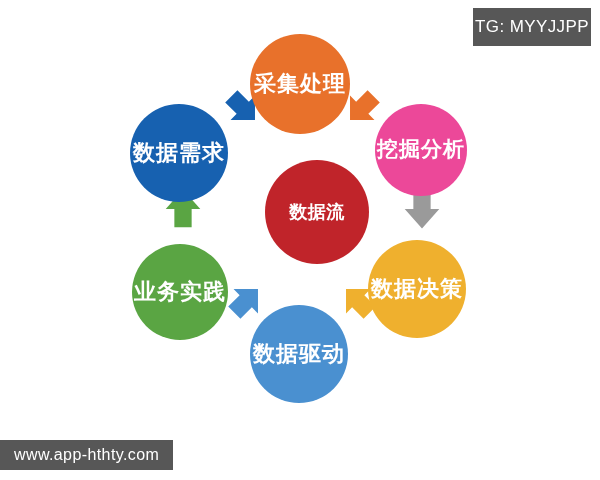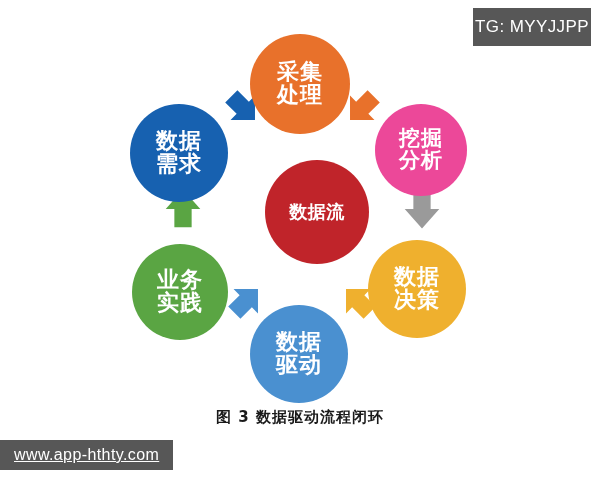--- a/index.html
+++ b/index.html
@@ -40,37 +40,36 @@
     height: 38px;
     padding: 0 2px;
     font-size: 17px;
   }
   #site-badge {
     left: 0;
     bottom: 10px;
     height: 30px;
     padding: 0 14px;
     font-size: 16px;
-    text-decoration: underline;
   }
 
   
   #diagram {
     position: absolute;
     left: 110px;
     top: 22px;
     width: 380px;
     height: 380px;
   }
 
   .node {
     position: absolute;
     border-radius: 50%;
     display: flex;
-    flex-direction: column;
+    flex-direction: row;
     align-items: center;
     justify-content: center;
     color: #ffffff;
     font-weight: bold;
     line-height: 1.04;
     text-align: center;
     font-family: "DejaVu Sans", "Liberation Sans", sans-serif;
   }
   .node .ln {
     display: block;
@@ -237,17 +236,16 @@
       <span class="ln">数据</span>
       <span class="ln">需求</span>
     </div>
 
     <div class="node" id="node-center">
       <span class="ln">数据流</span>
     </div>
 
   </div>
 
-  <div id="caption">图 3 数据驱动流程闭环</div>
 
   <div class="badge" id="site-badge">www.app-hthty.com</div>
 
 </div>
 
 </body></html>

